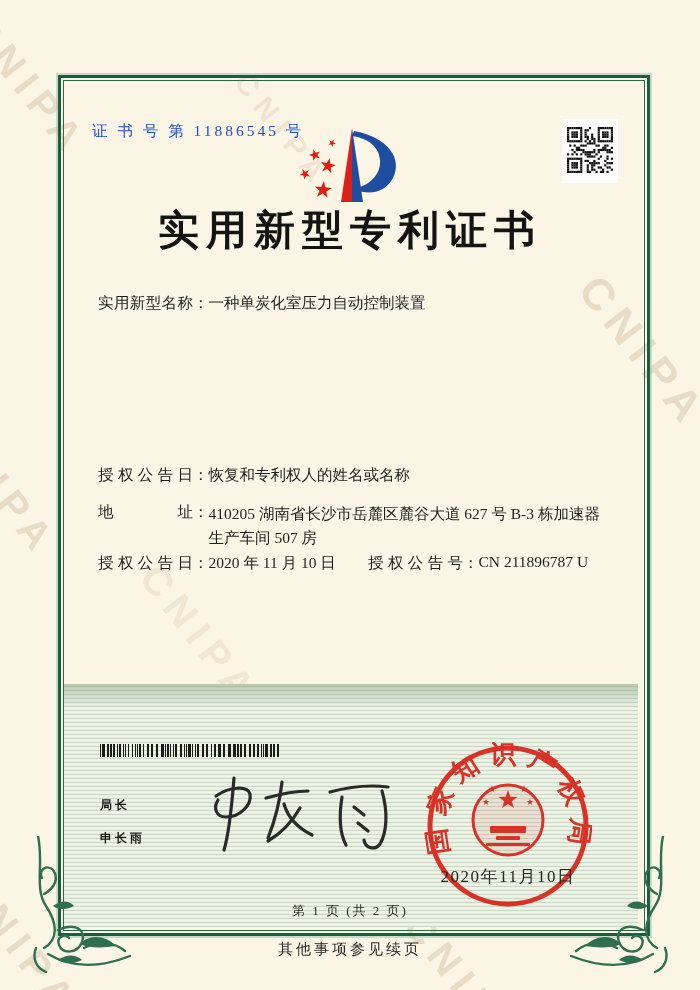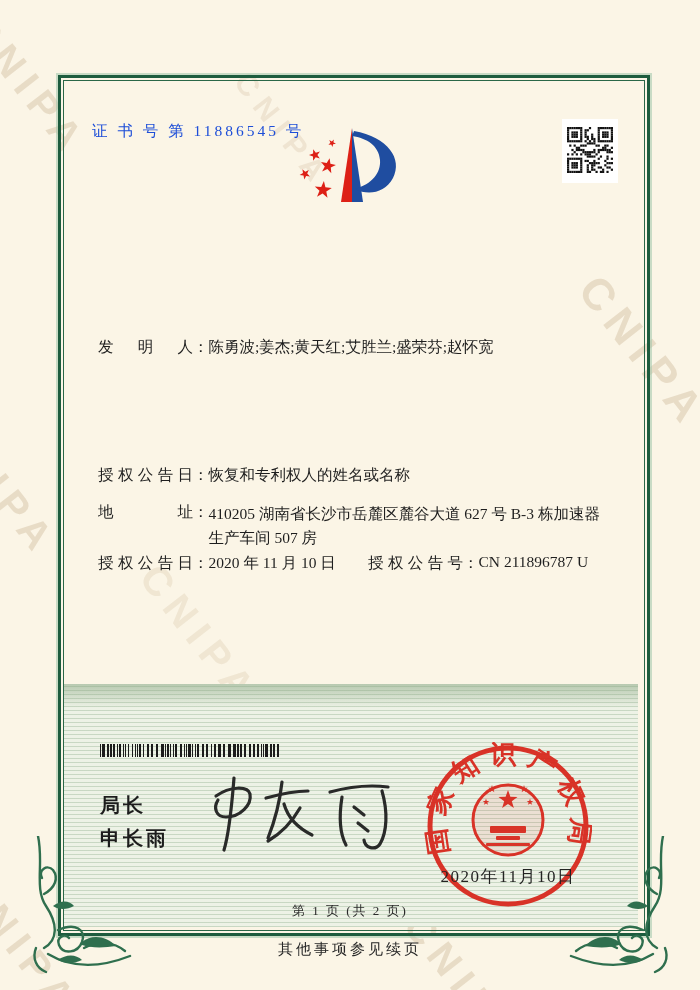--- a/index.html
+++ b/index.html
@@ -42,21 +42,21 @@
   .frow.wrap{white-space:normal;width:520px;}
   .frow.wrap .fvalue{display:inline-block;max-width:400px;line-height:24px;}
   .pair2{position:absolute;left:270px;top:0;white-space:nowrap;}
   
   .body-text{position:absolute;left:98px;top:581px;width:514px;font-size:15px;
              line-height:23.5px;text-align:justify;color:#2e2e2e;}
   .body-text p{margin:0;text-indent:2em;}
   
   .barcode{position:absolute;left:100px;top:744px;}
   .signer{position:absolute;left:100px;top:789px;font-family:"Liberation Sans","DejaVu Sans",sans-serif;
-          font-weight:bold;font-size:20px;color:#1c1c1c;letter-spacing:3px;line-height:33px;}
+          font-weight:bold;font-size:12px;color:#1c1c1c;letter-spacing:3px;line-height:33px;}
   .signature{position:absolute;left:196px;top:760px;}
   .seal{position:absolute;left:424px;top:742px;opacity:.93;}
   .page-footer{position:absolute;left:0;top:902px;width:100%;text-align:center;
                font-size:13px;letter-spacing:2px;color:#2a2a2a;}
   .cont-note{position:absolute;left:0;top:940px;width:100%;text-align:center;
              font-size:15px;letter-spacing:3px;color:#262626;}
   .orn{position:absolute;width:115px;height:140px;}
   .orn.left{left:28px;top:836px;}
   .orn.right{left:558px;top:836px;transform:scaleX(-1);}
 </style>
@@ -295,23 +295,24 @@
         <rect x="6" y="20" width="1" height="1" fill="#111"></rect>
         <rect x="9" y="20" width="1" height="1" fill="#111"></rect>
         <rect x="10" y="20" width="1" height="1" fill="#111"></rect>
         <rect x="13" y="20" width="1" height="1" fill="#111"></rect>
         <rect x="15" y="20" width="1" height="1" fill="#111"></rect>
         <rect x="16" y="20" width="1" height="1" fill="#111"></rect>
         <rect x="18" y="20" width="1" height="1" fill="#111"></rect>
       </svg>
   </div>
 
-
-  <div class="frow" style="top:337px">
-    <span class="flabel">发明人</span><span class="fcolon">：</span><span class="fvalue">陈勇波;姜杰;黄天红;艾胜兰;盛荣芬;赵怀宽</span>
+  <div class="title">实用新型专利证书</div>
+
+  <div class="frow" style="top:293px">
+    <span class="flabel">实用新型名称</span><span class="fcolon">：</span><span class="fvalue">一种单炭化室压力自动控制装置</span>
   </div>
   <div class="frow" style="top:465px">
     <span class="flabel">授权公告日</span><span class="fcolon">：</span><span class="fvalue">恢复和专利权人的姓名或名称</span>
   </div>
   <div class="frow wrap" style="top:502px">
     <span class="flabel">地址</span><span class="fcolon">：</span><span class="fvalue">410205 湖南省长沙市岳麓区麓谷大道 627 号 B-3 栋加速器生产车间 507 房</span>
   </div>
   <div class="frow" style="top:553px">
     <span class="flabel">授权公告日</span><span class="fcolon">：</span><span class="fvalue">2020 年 11 月 10 日</span>
     <span class="pair2">

